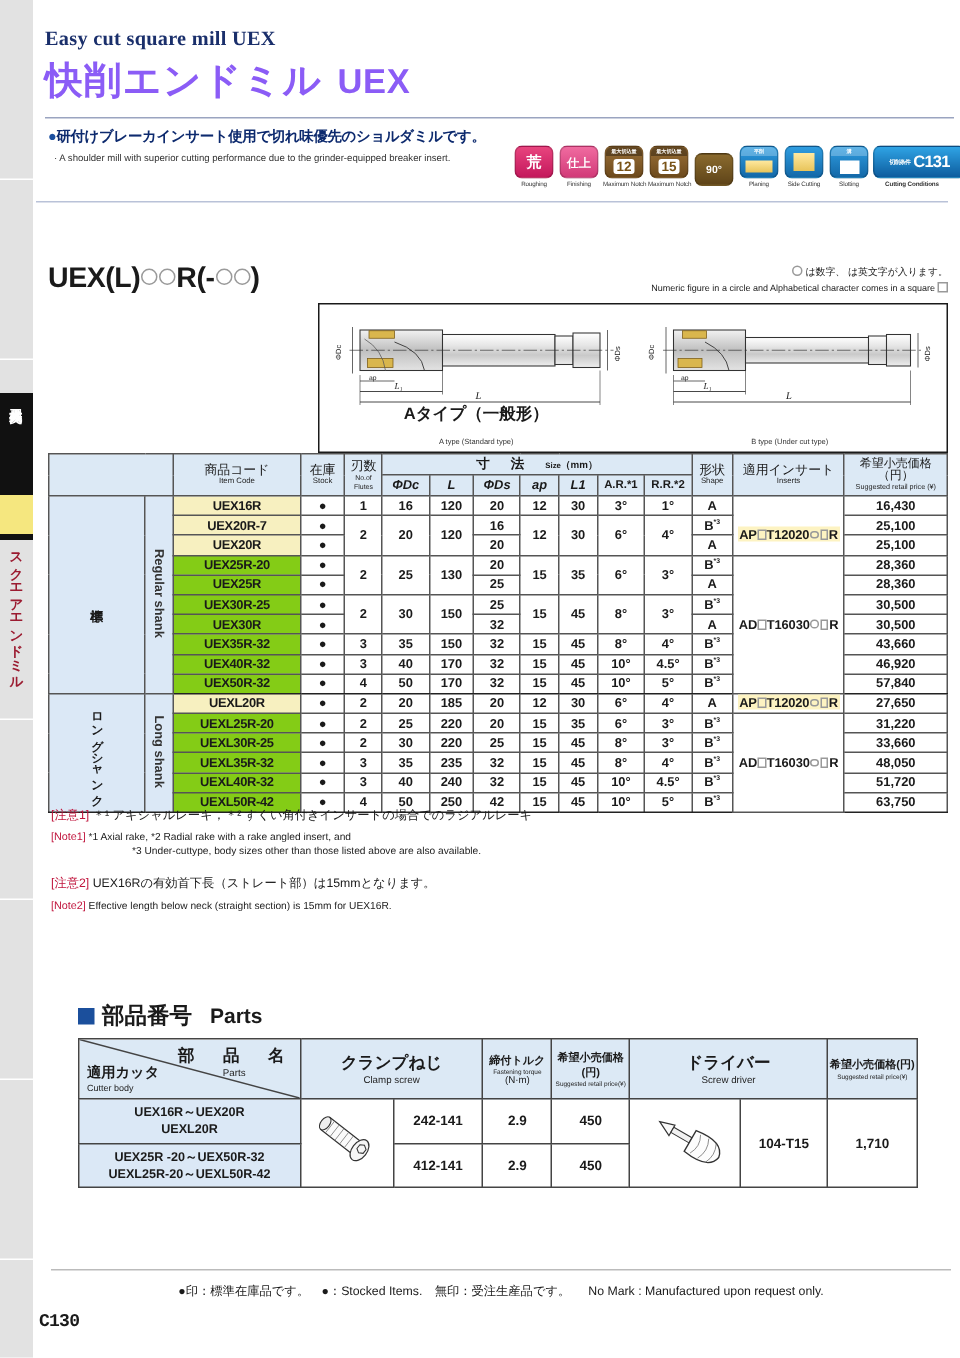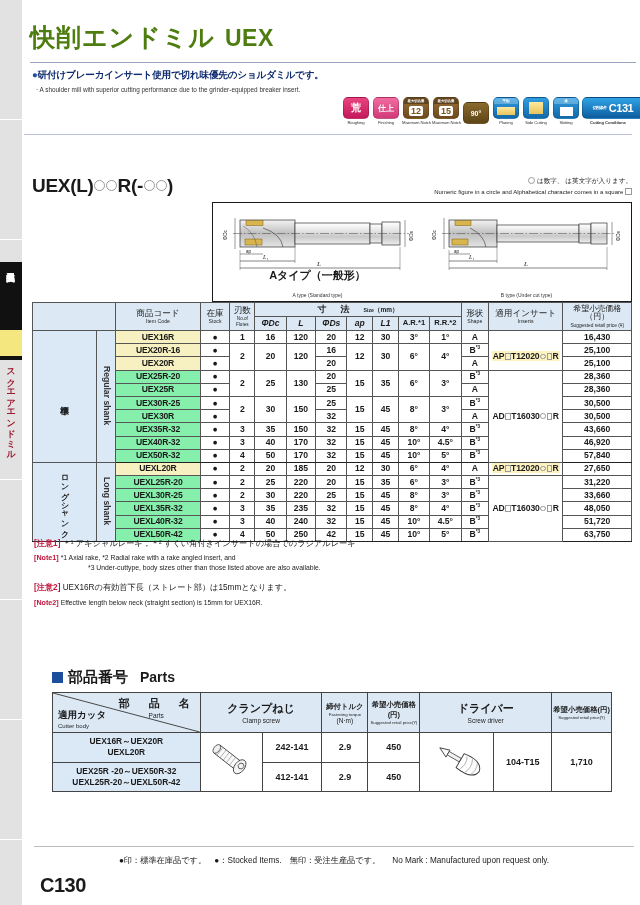--- a/index.html
+++ b/index.html
@@ -34,21 +34,21 @@
     font-size: 9px; color: #9b1b30; font-weight: bold; line-height: 20px;
   }
 
   
   .page { position: absolute; left: 22px; top: 0; width: 618px; height: 905px; }
   .hdr { padding: 18px 0 0 8px; }
   .hdr-en {
     font-family: "Liberation Serif", "DejaVu Serif", serif;
     font-weight: bold; font-size: 13.5px; color: #1a2f6b; letter-spacing: .2px;
   }
-  .hdr-jp { font-size: 25px; font-weight: bold; letter-spacing: 1px; margin-top: 3px; color: #4d7c0f; }
+  .hdr-jp { font-size: 25px; font-weight: bold; letter-spacing: 1px; margin-top: 3px; color: #8b5cf6; }
   .hdr-jp .code { font-size: 23px; letter-spacing: .5px; margin-left: 10px; }
   .hdr-rule { border-top: 1px solid #9aa4c0; margin: 8px 4px 0 0; }
 
   .desc { padding: 6px 0 0 10px; position: relative; }
   .desc-jp { font-size: 9.6px; color: #0d2a6e; font-weight: bold; letter-spacing: -.2px; }
   .desc-jp .bullet { color: #1b4fa0; }
   .desc-en { font-size: 6.4px; color: #333; line-height: 1.45; margin-top: 3px; padding-left: 4px; }
 
   
   .icons { position: absolute; right: 6px; top: 97px; display: flex; gap: 2px; align-items: flex-end; }
@@ -102,21 +102,21 @@
   table.spec th, table.spec td {
     border: .8px solid #555; text-align: center; vertical-align: middle; padding: 0;
     line-height: 1.05;
   }
   table.spec thead th { background: #dce9f5; height: 14px; font-weight: bold; }
   .th-jp { font-size: 8.6px; font-weight: normal; display:block; }
   .th-en { font-size: 5.2px; font-weight: normal; color: #222; display:block; margin-top:1px;}
   .th-it { font-style: italic; font-size: 8.6px; font-weight: bold; }
   .outer-th { border-width: 1.6px !important; }
   tr.drow td { height: 13.2px; font-size: 8.6px; font-weight: bold; }
-  td.code { text-align: left; padding-left: 6px; background: #86efac; font-size: 8.4px; letter-spacing: -.2px; }
+  td.code { text-align: left; padding-left: 6px; background: #84cc16; font-size: 8.4px; letter-spacing: -.2px; }
   td.code.hl { background: #f7f0c0; }
   td.dot { font-size: 9px; }
   td.sh { font-size: 8px; }
   td.sh sup { font-size: 4.6px; }
   td.ins { font-size: 8.4px; letter-spacing: -.1px; }
   td.ins .mark { background: #fdf3c2; padding: 0 1px; }
   td.ins .sqm { display:inline-block;width:5.5px;height:7px;border:.8px solid #999;vertical-align:-1px;margin:0 .5px;}
   td.ins .cim { display:inline-block;width:5.5px;height:5.5px;border:.8px solid #999;border-radius:50%;vertical-align:0px;margin:0 .5px;}
   td.price { font-size: 9px; font-weight: bold; }
   td.grp {
@@ -125,21 +125,21 @@
   td.grp .vert { writing-mode: vertical-rl; text-orientation: upright; display:inline-block; line-height:9px; }
   td.grp2 {
     background: #dbe8f6; width: 9px; font-size: 5px; color:#333;
   }
   td.grp2 .vert { writing-mode: vertical-rl; display:inline-block; line-height:9px; }
   .bb { border-bottom: 1.6px solid #222 !important; }
 
   
   .notes { position: absolute; left: 12px; top: 538px; width: 600px; }
   .note-line { font-size: 8.2px; line-height: 1.45; }
-  .note-lbl { color: #c0143c; font-weight: bold; }
+  .note-lbl { color: #c0143c; font-weight: normal; }
   .note-en { font-size: 6.8px; line-height: 1.4; color: #222; }
   .note-blk { margin-bottom: 7px; }
   .ind { padding-left: 44px; }
   .ind2 { padding-left: 54px; }
 
   
   .parts-hd { position: absolute; left: 30px; top: 668px; font-size: 15px; font-weight: bold; }
   .parts-hd .sqblue { display:inline-block;width:11px;height:11px;background:#1b4f9c;vertical-align:-1px;margin-right:5px;}
   .parts-hd .en { font-size: 14px; margin-left: 12px; }
 
@@ -155,21 +155,21 @@
   td.pnum { font-size: 9px; font-weight: bold; }
   .diag-cell { position: relative; background:#dce9f5; }
   .diag-cell .tl { position:absolute; right:6px; top:3px; text-align:center; }
   .diag-cell .bl { position:absolute; left:5px; bottom:3px; text-align:left; }
   .diag-line { position:absolute; left:0; top:0; width:100%; height:100%; }
 
   
   .foot { position: absolute; left: 12px; top: 855px; width: 600px; text-align: center; font-size: 8.2px; }
   .foot .sep { margin: 0 6px; }
   .footrule { position:absolute; left: 12px; top: 846px; width: 600px; border-top:1px solid #bbb; }
-  .pageno { position: absolute; left: 18px; top: 874px; font-size: 20px; font-weight: bold; letter-spacing: -.5px; }
+  .pageno { position: absolute; left: 4px; top: 874px; font-size: 12px; font-weight: bold; letter-spacing: -.5px; font-family: Liberation Mono, monospace; }
 </style>
 </head>
 <body>
 
 <div class="left-strip">
   <div class="strip-seg" style="height:120px;"></div>
   <div class="strip-seg" style="height:120px;"></div>
   <div class="strip-seg" style="height:120px;"></div>
   <div class="strip-seg" style="height:120px;"></div>
   <div class="strip-seg" style="height:120px;"></div>
@@ -181,20 +181,21 @@
   </div>
   <div class="strip-yellow"></div>
   <div class="strip-red">
     <span>スクエアエンドミル</span>
   </div>
 </div>
 
 <div class="page">
 
   <div class="hdr">
+    <div class="hdr-en">Easy cut square mill UEX</div>
     <div class="hdr-jp">
       <span>快削エンドミル</span><span class="code">UEX</span>
     </div>
     <div class="hdr-rule"></div>
   </div>
 
   <div class="desc">
     <div class="desc-jp"><span class="bullet">●</span><span>研付けブレーカインサート使用で切れ味優先のショルダミルです。</span></div>
     <div class="desc-en">· <span>A shoulder mill with superior cutting performance due to the grinder-equipped breaker insert.</span></div>
   </div>
@@ -413,21 +414,21 @@
           <td>12</td>
           <td>30</td>
           <td>3°</td>
           <td>1°</td>
           <td class="sh"><span>A</span><sup></sup></td>
           <td class="ins" rowspan="1" style="border-bottom-color:transparent;"></td>
           <td class="price" style="border-right-width:1.6px;">16,430</td>
         </tr>
 
         <tr class="drow">
-          <td class="code hl">UEX20R-16</td>
+          <td class="code hl">UEX20R-7</td>
           <td class="dot">●</td>
           <td rowspan="2">2</td>
           <td rowspan="2">20</td>
           <td rowspan="2">120</td>
           <td>16</td>
           <td rowspan="2">12</td>
           <td rowspan="2">30</td>
           <td rowspan="2">6°</td>
           <td rowspan="2">4°</td>
           <td class="sh"><span>B</span><sup>*3</sup></td>

